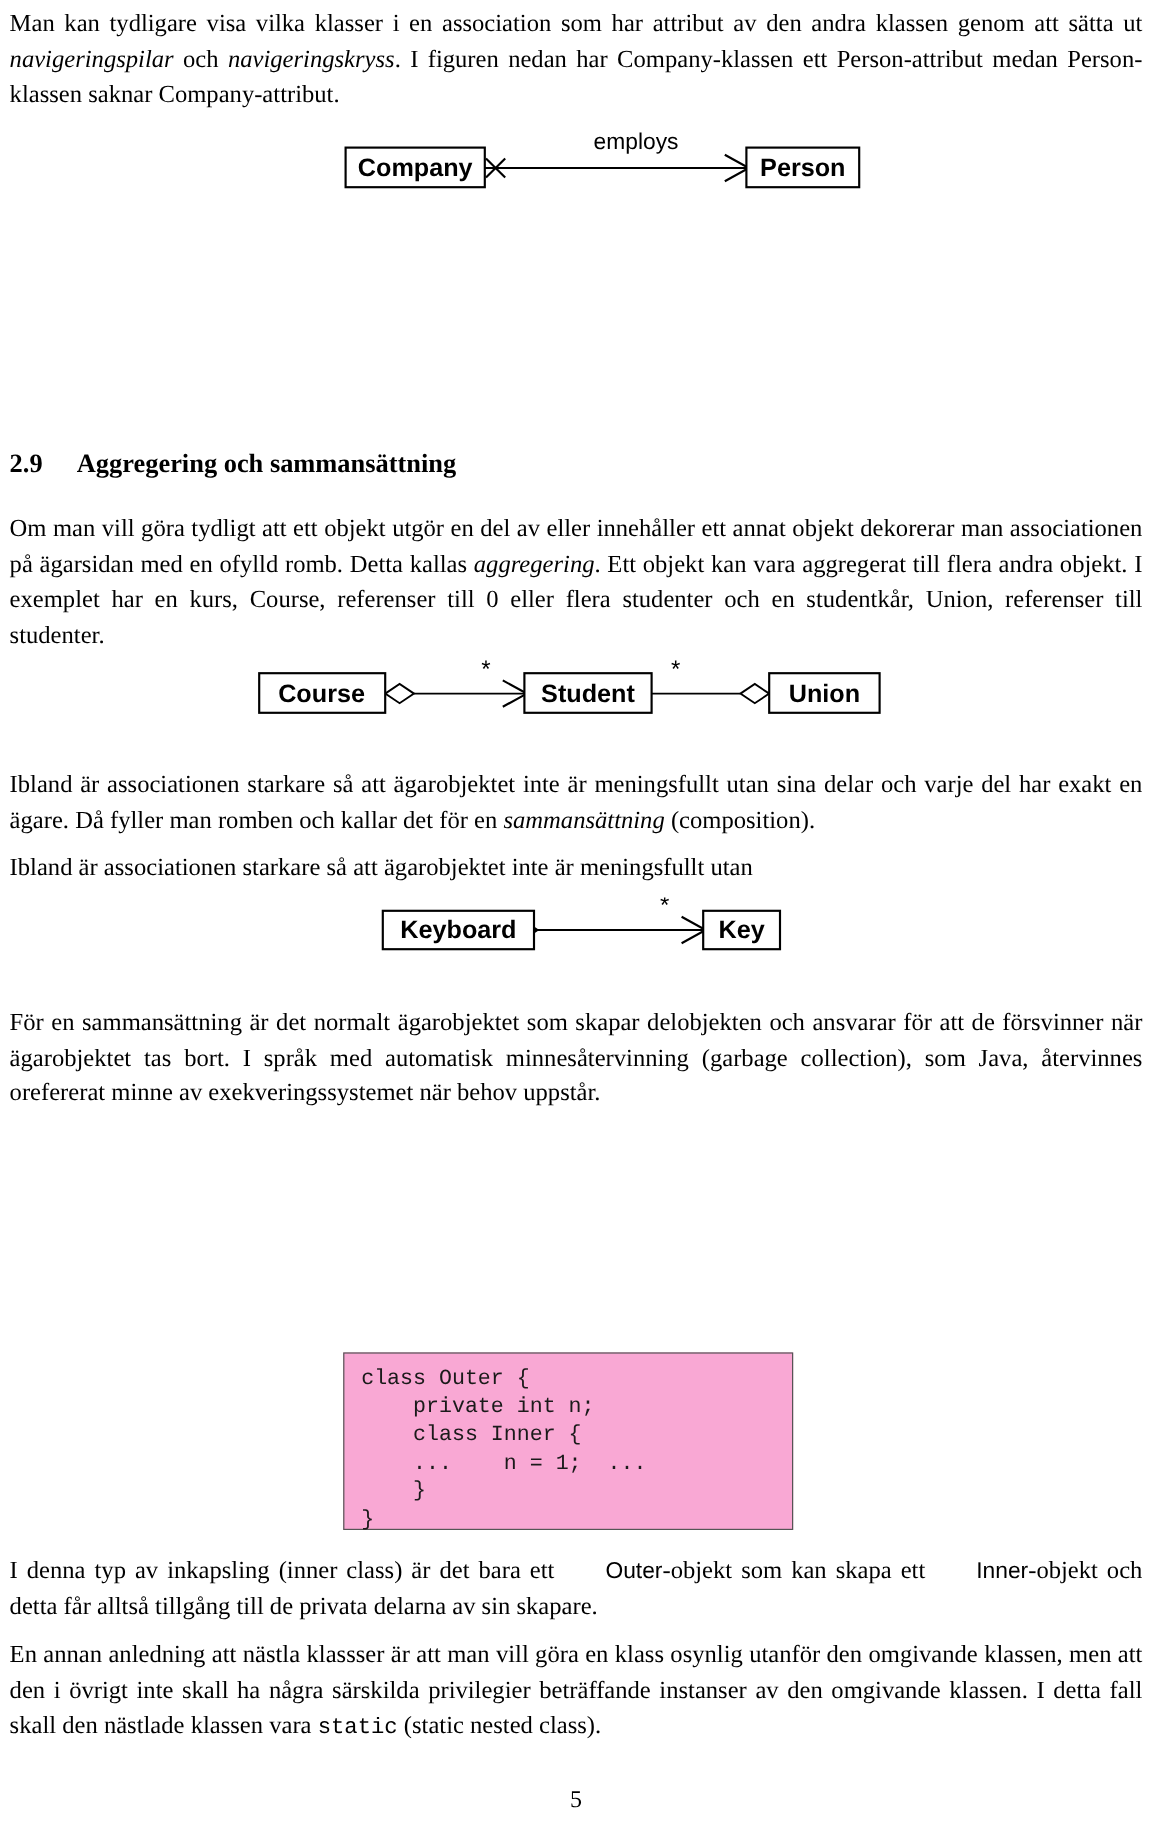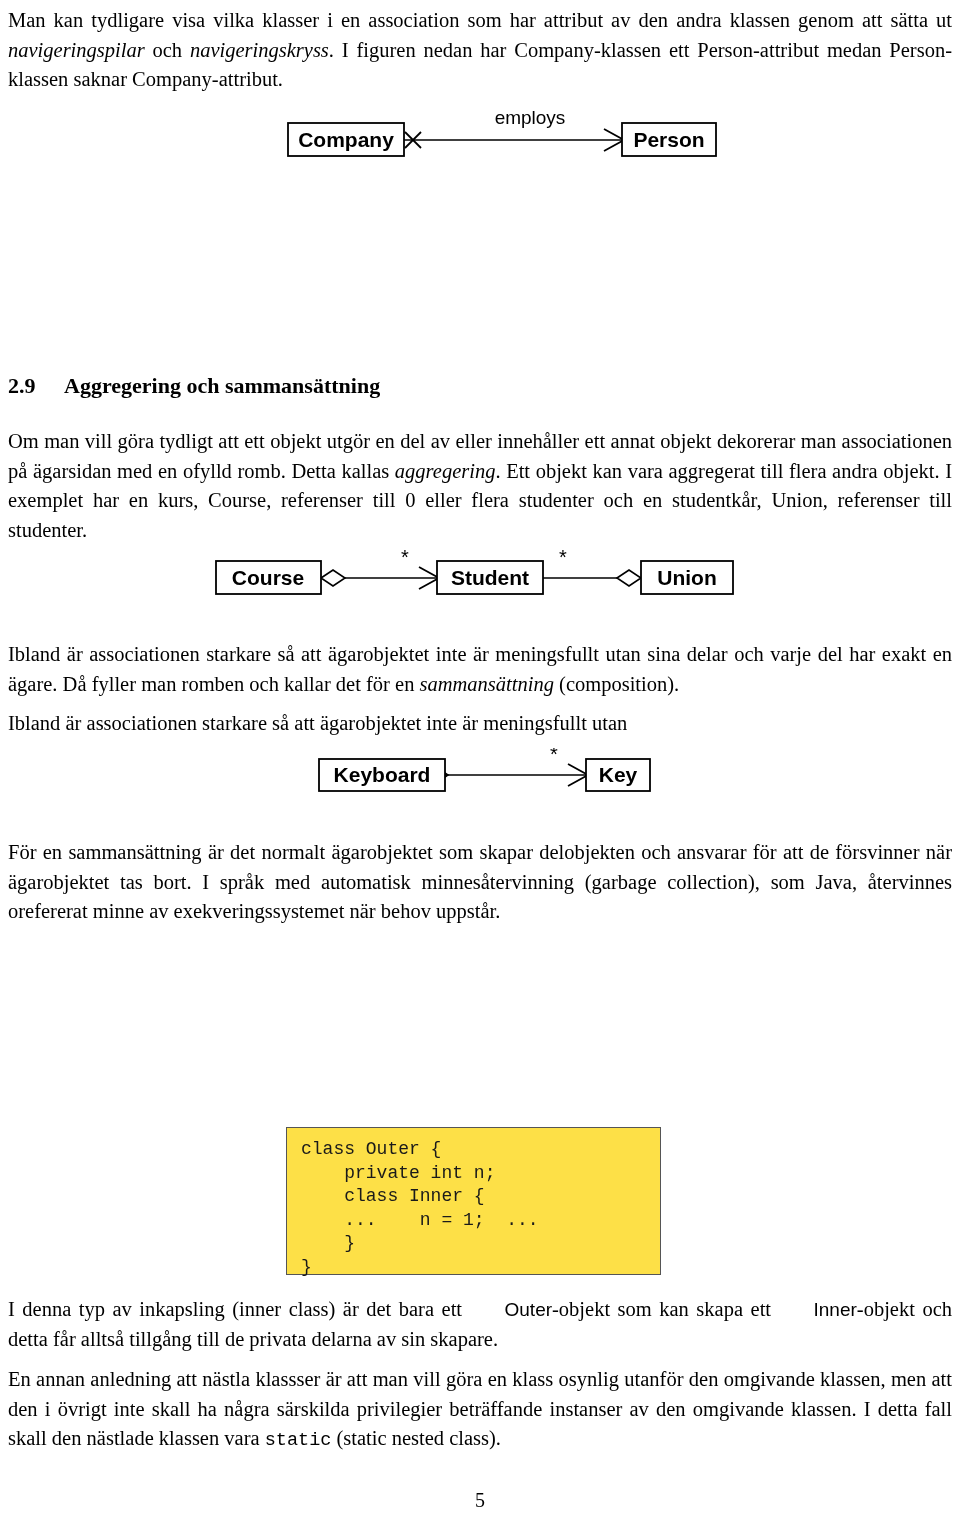--- a/index.html
+++ b/index.html
@@ -53,21 +53,21 @@
     position: absolute;
     left: 0;
     width: 960px;
   }
   .uml-svg { display: block; }
 
   
   .code-block {
     position: absolute;
     border: 1.5px solid #555555;
-    background: #fde047;
+    background: #f9a8d4;
     box-sizing: border-box;
     padding: 10px 14px 12px 14px;
     font-family: "Liberation Mono", "DejaVu Sans Mono", monospace;
     font-size: 18px;
     line-height: 23.5px;
     white-space: pre;
     color: #1a1a1a;
   }
 
   .page-number {

